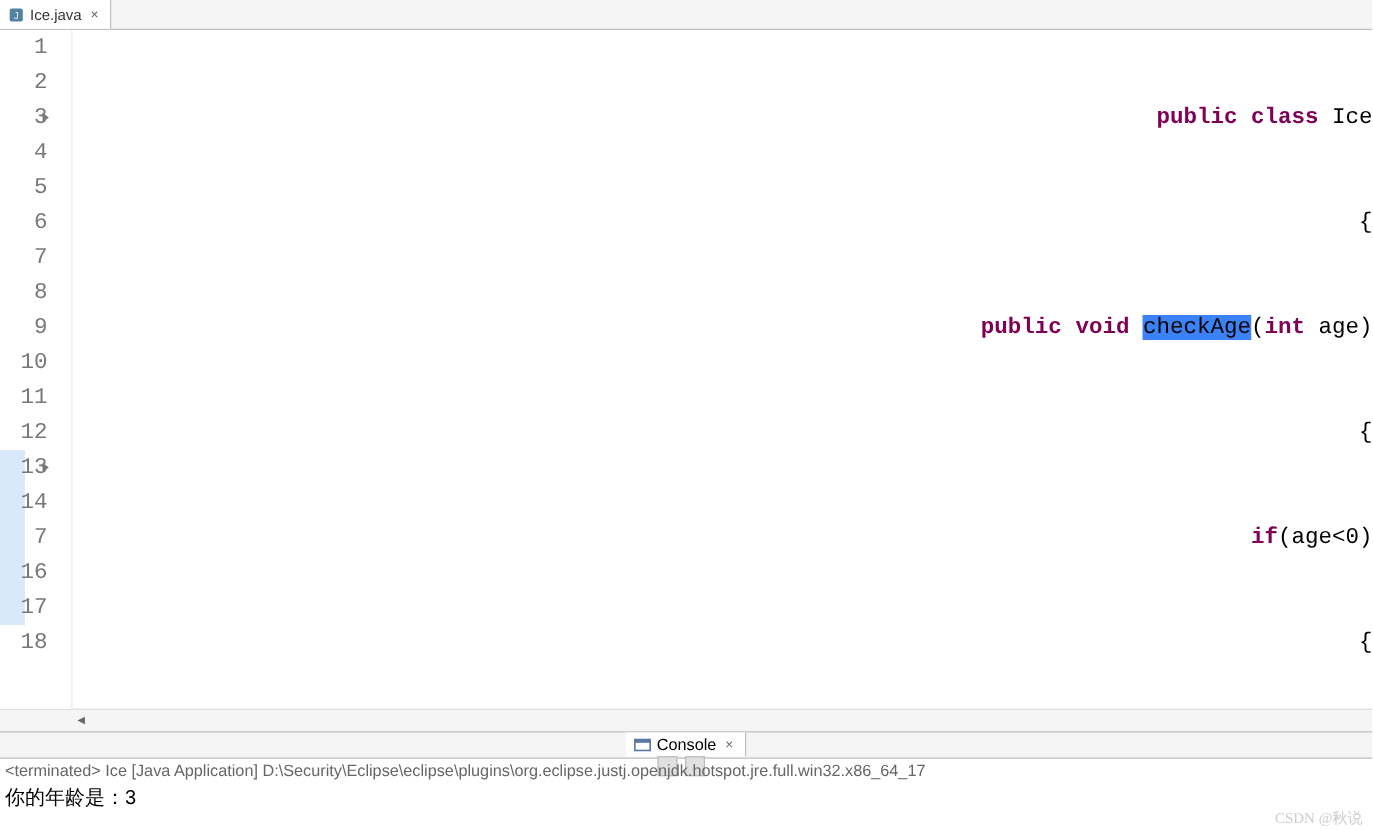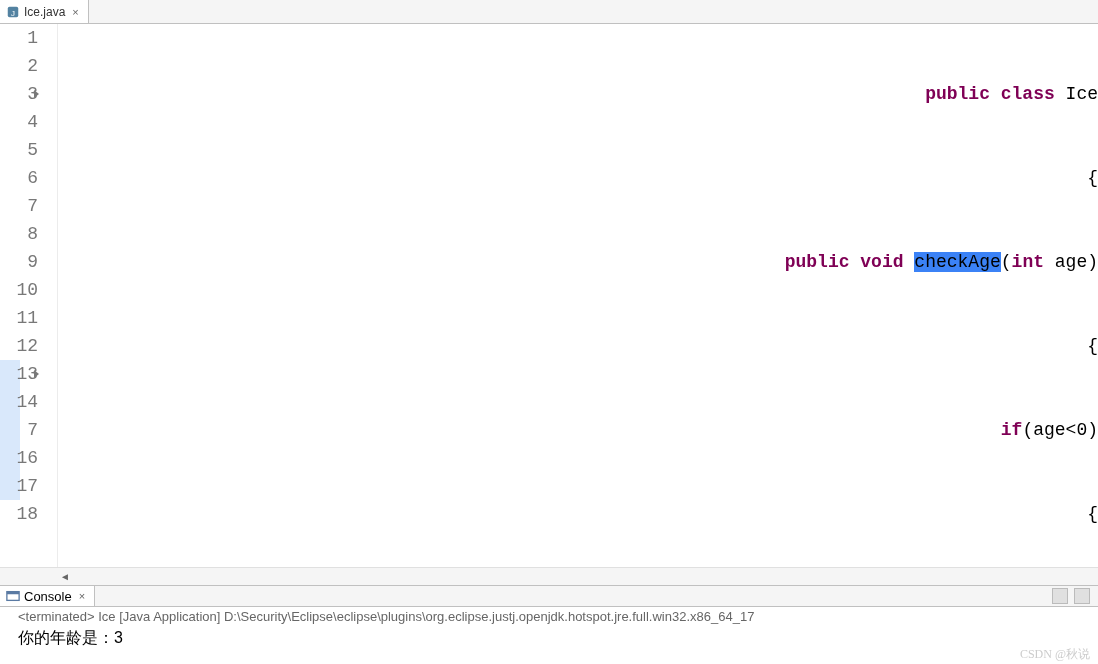--- a/index.html
+++ b/index.html
@@ -14,27 +14,27 @@
 .gutter .ln { height: 28px; position: relative; }
 .gutter .fold::after { content: ""; position: absolute; right: -1px; top: 10px; width: 0; height: 0; border-left: 5px solid #787878; border-top: 4px solid transparent; border-bottom: 4px solid transparent; }
 .fold-strip { width: 14px; background: #fff; border-right: 1px solid #ececec; }
 .code { flex: 1; padding-left: 4px; white-space: pre; overflow: hidden; text-align: right; }
 .code .line { height: 28px; }
 .range-bg { position: absolute; left: 0; top: 360px; width: 20px; height: 140px; background: #d9e8fb; }
 .kw { color: #7f0055; font-weight: bold; }
 .mth-hl { background: #3b82f6; }
 .scroll-hint { height: 18px; background: #f5f5f5; border-top: 1px solid #e0e0e0; display:flex; align-items:center; }
 .scroll-hint .arrow { font-size:10px; color:#666; padding-left:60px; }
-.console-tabs { display: flex; align-items: center; height: 22px; background: #f5f5f5; border-top: 1px solid #c0c0c0; border-bottom: 1px solid #c0c0c0; }
+.console-tabs { display: flex; align-items: center; height: 22px; background: #f5f5f5; border-top: 1px solid #c0c0c0; border-bottom: 1px solid #c0c0c0; flex-direction: column; }
 .ctab { display: flex; align-items:center; padding: 2px 6px; gap:4px; background:#fff; border-right:1px solid #c0c0c0; height:100%; }
 .ctab-icon { width:14px; height:14px; }
 .ctab-close { font-size:11px; color:#666; padding:0 3px; cursor:pointer; }
 .console-toolbar { flex:1; display:flex; justify-content:flex-end; align-items:center; padding-right:8px; gap:6px; }
 .tbtn { width:16px; height:16px; background:#e0e0e0; border:1px solid #bbb; }
-.console-body { padding: 2px 18px; font-size: 14px; }
+.console-body { padding: 2px 4px; font-size: 14px; }
 .term-line { color: #666; font-size: 13px; white-space: nowrap; overflow:hidden; }
 .out-line { color: #000; font-size: 16px; font-family: "Microsoft YaHei", sans-serif; margin-top:4px; }
 .watermark { position:absolute; right:8px; bottom:1px; color:#ccc; font-size:12px;font-family:Liberation Serif, serif; }
 </style>
 </head>
 <body>
 
 <div class="editor-tabs">
   <div class="tab">
     <span class="tab-icon">

